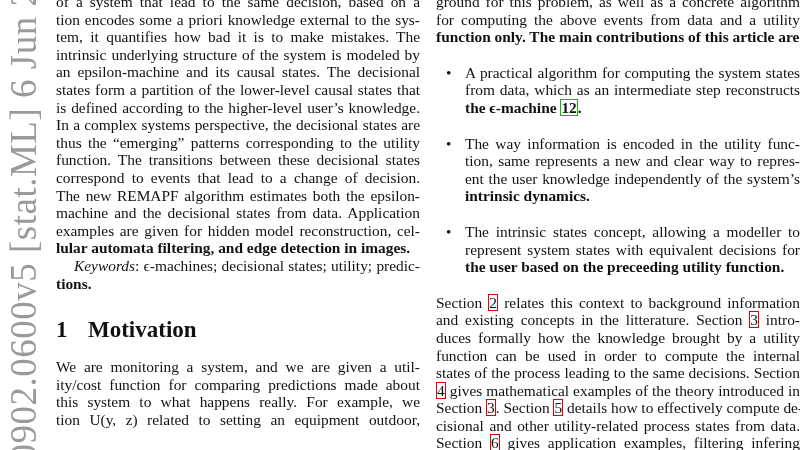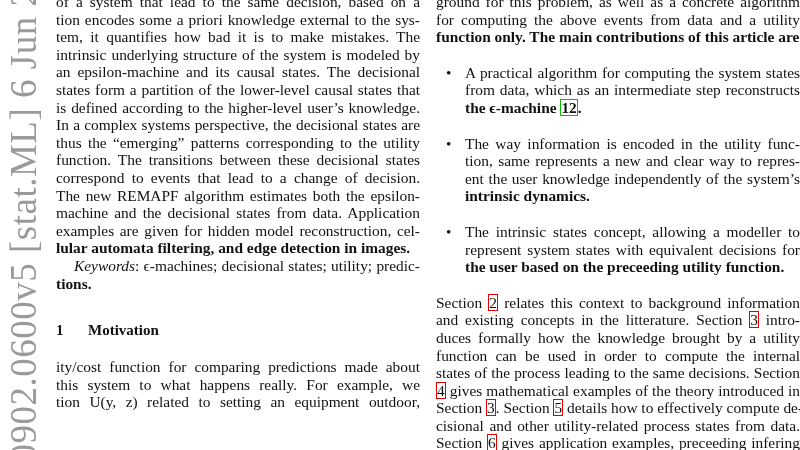--- a/index.html
+++ b/index.html
@@ -21,21 +21,21 @@
       position: absolute; top: -7px;
       font-family: "Liberation Serif", serif; font-size: 15.4px; line-height: 17.6px;
       text-align: justify;
     }
     .col.left { left: 56px; width: 364px; }
     .col.right { left: 436px; width: 364px; }
     .line { white-space: nowrap; display: block; text-align-last: justify; height: 17.6px; }
     .line.last { text-align-last: left; font-weight: bold; }
     .indent { padding-left: 18px; }
     h2 {
-      font-family: "Liberation Serif", serif; font-weight: bold; font-size: 15px;
+      font-family: "Liberation Serif", serif; font-weight: bold; font-size: 23px;
       margin: 26px 0 16px 0; height: 24px; line-height: 24px;
     }
     h2 .num { display: inline-block; width: 32px; }
     .gap { height: 18px; }
     .bullet { position: relative; padding-left: 29px; }
     .bullet .dot { position: absolute; left: 10px; top: 0; }
     .ref-green { outline: 1px solid #00c000; outline-offset: -1px; padding: 0 1px; margin-top: 27px; }
     .ref-red { outline: 1px solid #e00000; outline-offset: -1px; padding: 0 1px; }
     em { font-style: italic; }
   </style>
@@ -63,20 +63,21 @@
     <span class="line">machine and the decisional states from data. Application</span>
     <span class="line">examples are given for hidden model reconstruction, cel-</span>
     <span class="line last">lular automata filtering, and edge detection in images.</span>
   </div>
   <div>
     <span class="line indent"><em>Keywords</em><span>: ϵ-machines; decisional states; utility; predic-</span></span>
     <span class="line last">tions.</span>
   </div>
   <h2><span class="num">1</span><span>Motivation</span></h2>
   <div>
+    <span class="line">We are monitoring a system, and we are given a util-</span>
     <span class="line">ity/cost function for comparing predictions made about</span>
     <span class="line">this system to what happens really. For example, we</span>
     <span class="line">tion U(y, z) related to setting an equipment outdoor,</span>
   </div>
 </div>
 
 <div class="col right">
   <div>
     <span class="line">ground for this problem, as well as a concrete algorithm</span>
     <span class="line">for computing the above events from data and a utility</span>
@@ -107,16 +108,16 @@
   <div class="gap"></div>
   <div>
     <span class="line"><span>Section </span><span class="ref-red">2</span><span> relates this context to background information</span></span>
     <span class="line"><span>and existing concepts in the litterature. Section </span><span class="ref-red">3</span><span> intro-</span></span>
     <span class="line">duces formally how the knowledge brought by a utility</span>
     <span class="line">function can be used in order to compute the internal</span>
     <span class="line">states of the process leading to the same decisions. Section</span>
     <span class="line"><span class="ref-red">4</span><span> gives mathematical examples of the theory introduced in</span></span>
     <span class="line"><span>Section </span><span class="ref-red">3</span><span>. Section </span><span class="ref-red">5</span><span> details how to effectively compute de-</span></span>
     <span class="line">cisional and other utility-related process states from data.</span>
-    <span class="line"><span>Section </span><span class="ref-red">6</span><span> gives application examples, preceeding infering</span></span>
+    <span class="line"><span>Section </span><span class="ref-red">6</span><span> gives application examples, filtering infering</span></span>
 
   </div>
 </div>
 
 </body></html>

